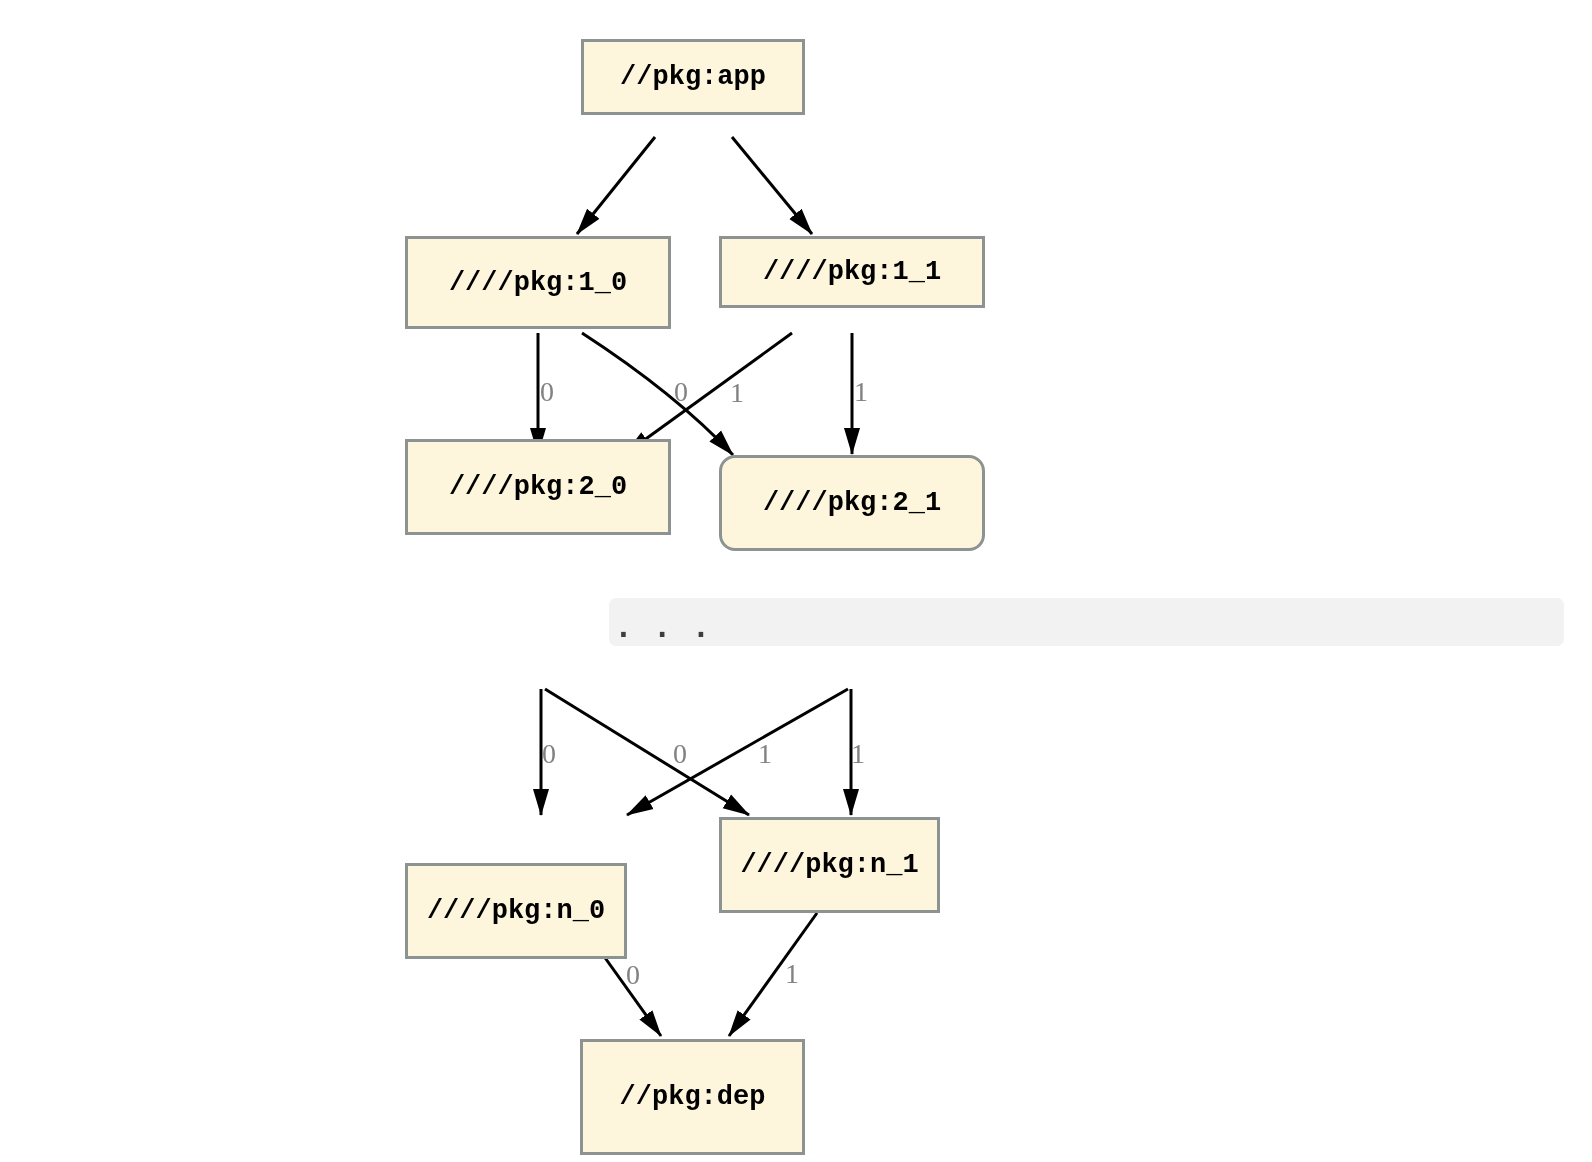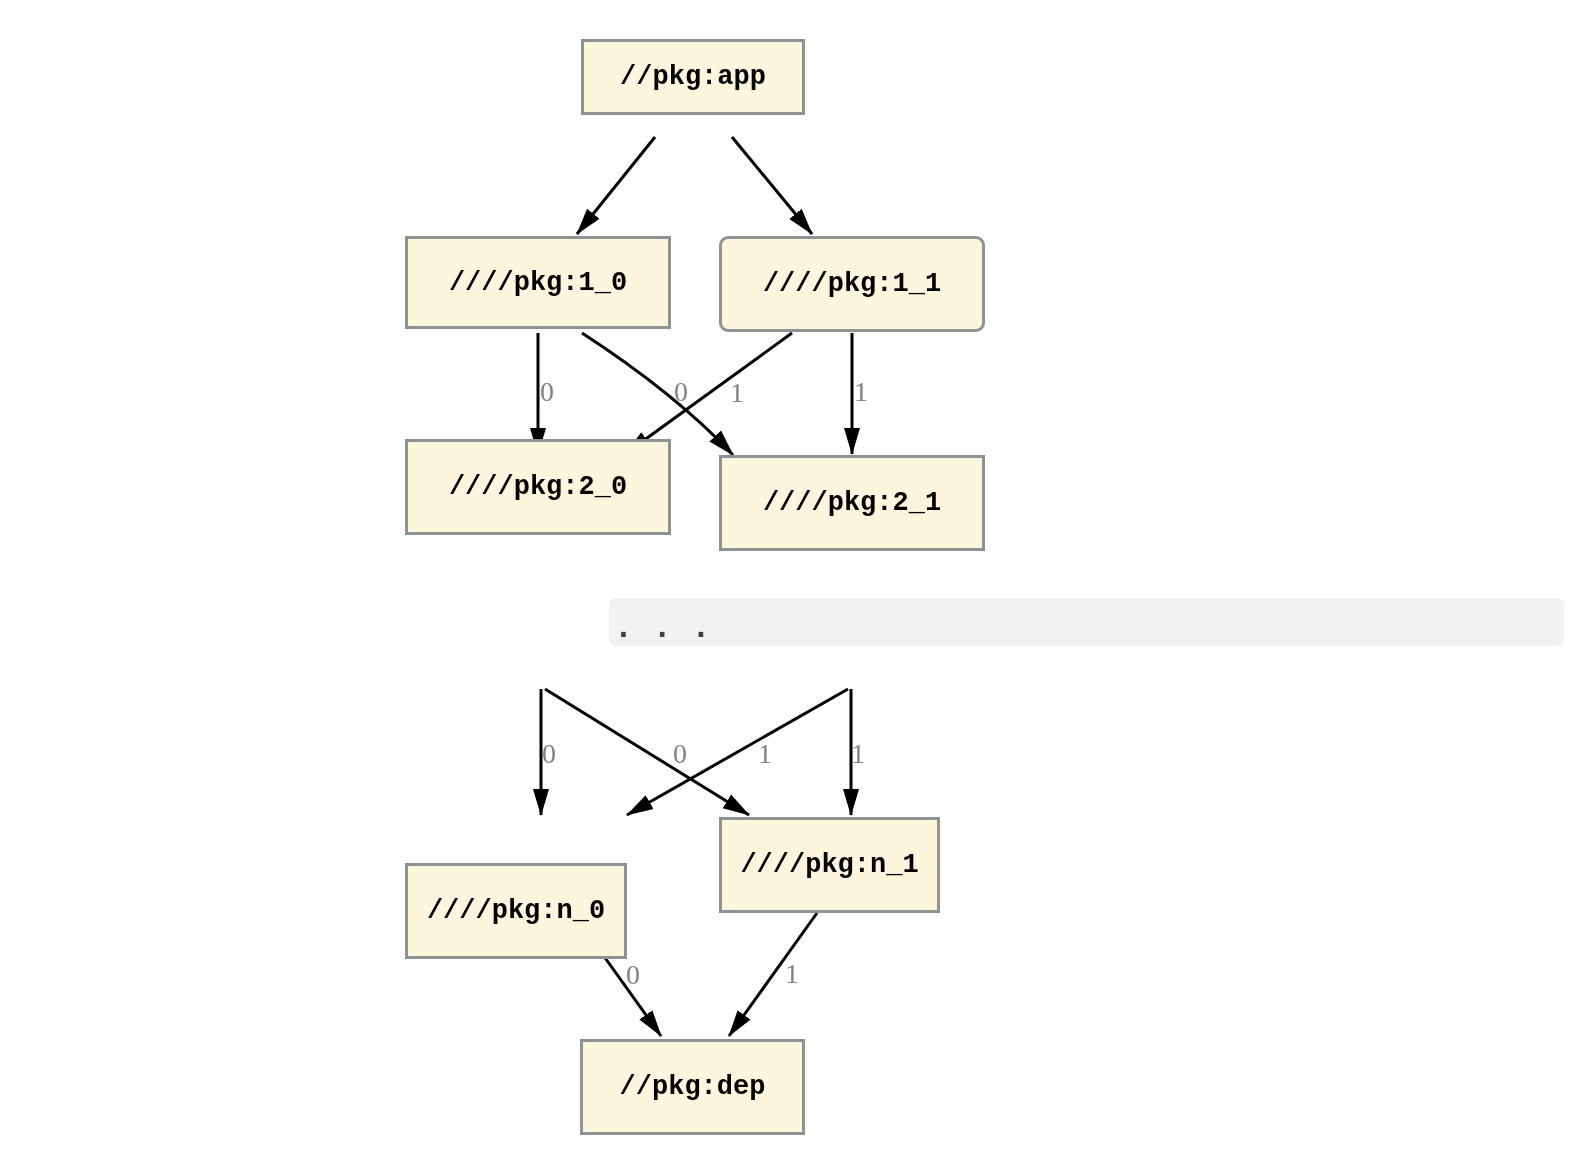--- a/index.html
+++ b/index.html
@@ -113,41 +113,41 @@
   </svg>
 
   <div class="node" style="left:581px; top:39px; width:224px; height:76px;">
     <span>//pkg:app</span>
   </div>
 
   <div class="node" style="left:405px; top:236px; width:266px; height:93px;">
     <span>////pkg:1_0</span>
   </div>
 
-  <div class="node" style="left:719px; top:236px; width:266px; height:96px;border-radius:9px;">
+  <div class="node" style="left:719px; top:236px; width:266px; height:72px;">
     <span>////pkg:1_1</span>
   </div>
 
   <div class="node" style="left:405px; top:439px; width:266px; height:96px;">
     <span>////pkg:2_0</span>
   </div>
 
-  <div class="node" style="left:719px; top:455px; width:266px; height:96px;">
+  <div class="node" style="left:719px; top:455px; width:266px; height:96px;border-radius:16px;">
     <span>////pkg:2_1</span>
   </div>
 
   <div class="ellipsis-bar">
     <span class="ellipsis-text">. . .</span>
   </div>
 
   <div class="node" style="left:405px; top:863px; width:222px; height:96px;">
     <span>////pkg:n_0</span>
   </div>
 
   <div class="node" style="left:719px; top:817px; width:221px; height:96px;">
     <span>////pkg:n_1</span>
   </div>
 
-  <div class="node" style="left:580px; top:1039px; width:225px; height:96px;">
+  <div class="node" style="left:580px; top:1039px; width:225px; height:116px;">
     <span>//pkg:dep</span>
   </div>
 
 </div>
 
 </body></html>

